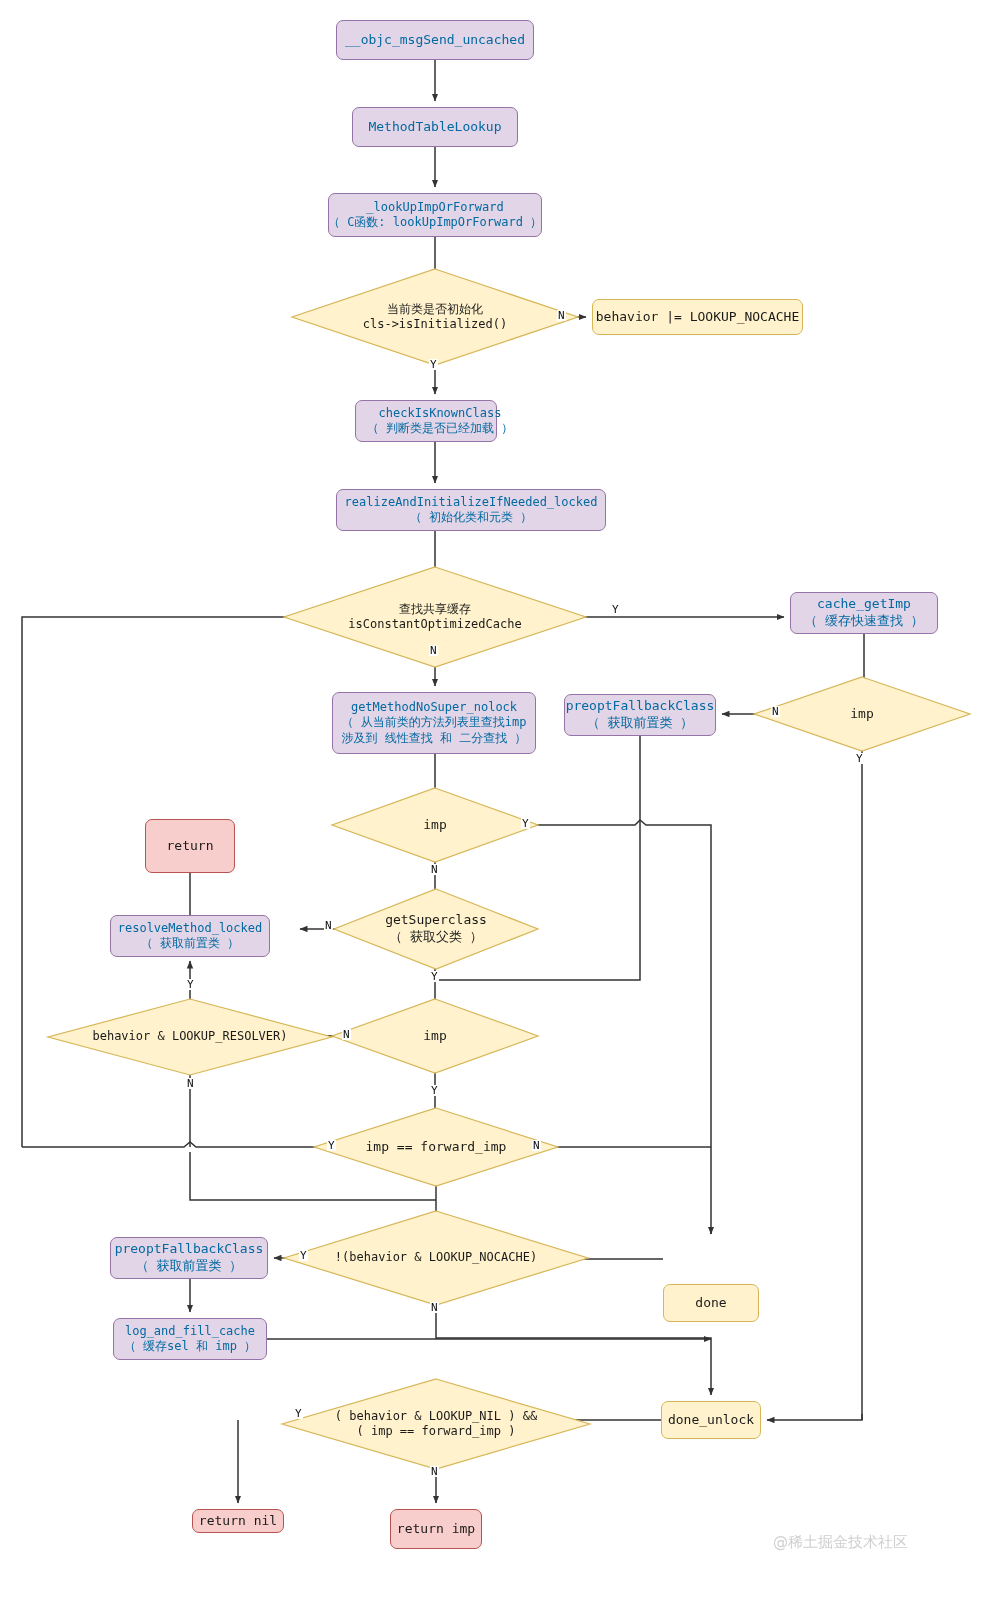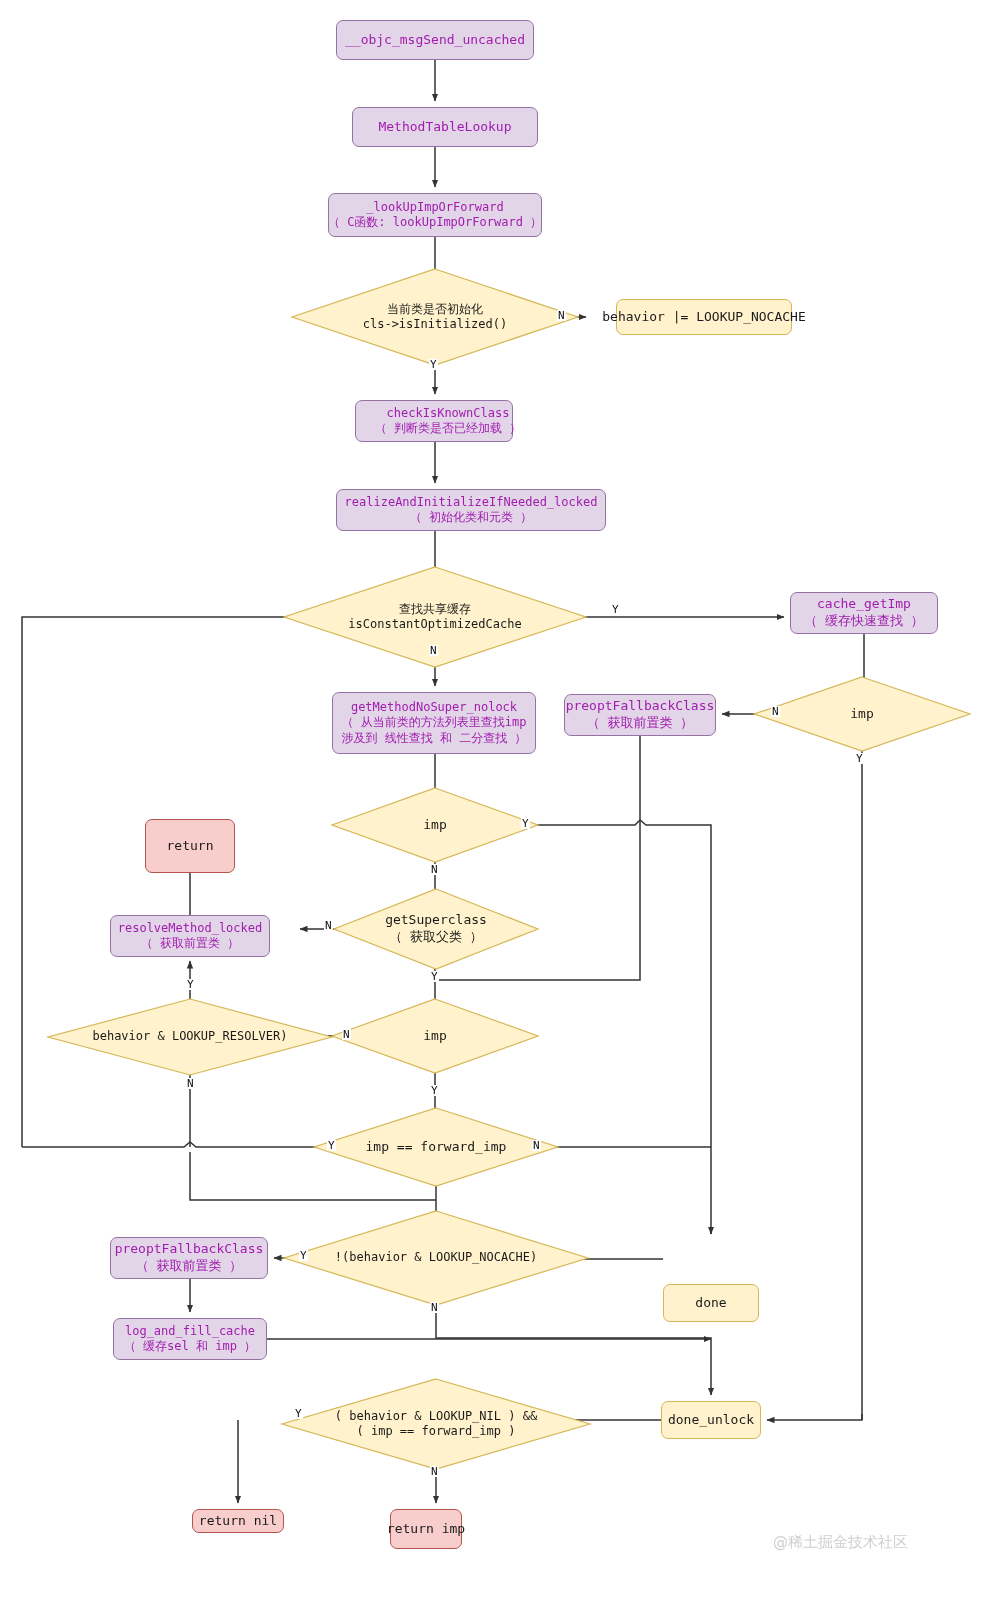--- a/index.html
+++ b/index.html
@@ -1,21 +1,21 @@
 <!DOCTYPE html>
 <html><head>
 <meta charset="utf-8">
 <style>
   html,body{margin:0;padding:0;background:#ffffff;}
   body{width:984px;height:1611px;font-family:"DejaVu Sans Mono","Liberation Mono",monospace;}
   #canvas{position:relative;width:984px;height:1611px;overflow:hidden;background:#fff;}
   svg#wires{position:absolute;left:0;top:0;width:984px;height:1611px;}
   .node{position:absolute;box-sizing:border-box;display:flex;align-items:center;justify-content:center;
         text-align:center;white-space:pre;line-height:1.28;letter-spacing:0px;}
-  .proc{border-radius:7px;border:1px solid #9673a6;background:#e1d5e7;color:#a21caf;}
+  .proc{border-radius:7px;border:1px solid #9673a6;background:#e1d5e7;color:#0369a1;}
   .term{border-radius:7px;border:1px solid #d6b656;background:#fff2cc;color:#1a1a1a;}
   .stop{border-radius:7px;border:1px solid #b85450;background:#f8cecc;color:#1a1a1a;}
   .dialabel{position:absolute;display:flex;align-items:center;justify-content:center;
             text-align:center;white-space:pre;line-height:1.28;color:#1a1a1a;pointer-events:none;}
   .edgelabel{position:absolute;font-size:11px;color:#111;background:#fff;padding:0 1px;line-height:1;}
   .wm{position:absolute;color:#cfcfcf;font-family:"DejaVu Sans","Liberation Sans",sans-serif;font-size:15px;white-space:nowrap;}
   .f13{font-size:13px;}
   .f12{font-size:12px;}
 </style>
 </head>
@@ -93,27 +93,27 @@
       <polygon points="435,999 538,1036 435,1073 332,1036" fill="#fff2cc" stroke="#d6b656" stroke-width="1.2"></polygon>
       <polygon points="436,1108 558,1147 436,1186 314,1147" fill="#fff2cc" stroke="#d6b656" stroke-width="1.2"></polygon>
       <polygon points="436,1211 588,1258 436,1305 284,1258" fill="#fff2cc" stroke="#d6b656" stroke-width="1.2"></polygon>
       <polygon points="436,1379 590,1424 436,1469 282,1424" fill="#fff2cc" stroke="#d6b656" stroke-width="1.2"></polygon>
     </svg>
 
   <div></div>
 
   <div id="nodes-layer">
       <div class="node proc f13" style="left: 336px; top: 20px; width: 198px; height: 40px;"><span>__objc_msgSend_uncached</span></div>
-      <div class="node proc f13" style="left: 352px; top: 107px; width: 186px; height: 40px;"><span>MethodTableLookup</span></div>
+      <div class="node proc f13" style="left: 352px; top: 107px; width: 166px; height: 40px;"><span>MethodTableLookup</span></div>
       <div class="node proc f12" style="left: 328px; top: 193px; width: 214px; height: 44px;"><span>_lookUpImpOrForward
 （ C函数: lookUpImpOrForward ）</span></div>
       <div class="dialabel f12" style="left: 292px; top: 269px; width: 286px; height: 96px;">当前类是否初始化
 cls-&gt;isInitialized()</div>
-      <div class="node term f13" style="left: 616px; top: 299px; width: 176px; height: 36px; text-align: center;"><span>behavior |= LOOKUP_NOCACHE</span></div>
-      <div class="node proc f12" style="left: 355px; top: 400px; width: 158px; height: 42px; padding-left: 28px;"><span>checkIsKnownClass
+      <div class="node term f13" style="left: 592px; top: 299px; width: 211px; height: 36px; text-align: center;"><span>behavior |= LOOKUP_NOCACHE</span></div>
+      <div class="node proc f12" style="left: 355px; top: 400px; width: 142px; height: 42px; padding-left: 28px;"><span>checkIsKnownClass
 （ 判断类是否已经加载 ）</span></div>
       <div class="node proc f12" style="left: 300px; top: 489px; width: 270px; height: 42px; margin-left: 36px;"><span>realizeAndInitializeIfNeeded_locked
 （ 初始化类和元类 ）</span></div>
       <div class="dialabel f12" style="left: 284px; top: 567px; width: 302px; height: 100px;">查找共享缓存
 isConstantOptimizedCache</div>
       <div class="node proc f13" style="left: 790px; top: 592px; width: 148px; height: 42px;"><span>cache_getImp
 （ 缓存快速查找 ）</span></div>
       <div class="dialabel f13" style="left: 754px; top: 677px; width: 216px; height: 74px;">imp</div>
       <div class="node proc f13" style="left: 564px; top: 694px; width: 152px; height: 42px;"><span>preoptFallbackClass
 （ 获取前置类 ）</span></div>
@@ -132,21 +132,21 @@
       <div class="dialabel f12" style="left: 284px; top: 1211px; width: 304px; height: 94px;">!(behavior &amp; LOOKUP_NOCACHE)</div>
       <div class="node term f13" style="left: 663px; top: 1240px; width: 96px; height: 38px; margin-top: 44px;"><span>done</span></div>
       <div class="node proc f13" style="left: 110px; top: 1237px; width: 158px; height: 42px;"><span>preoptFallbackClass
 （ 获取前置类 ）</span></div>
       <div class="node proc f12" style="left: 113px; top: 1318px; width: 154px; height: 42px;"><span>log_and_fill_cache
 （ 缓存sel 和 imp ）</span></div>
       <div class="dialabel f12" style="left: 282px; top: 1379px; width: 308px; height: 90px;">( behavior &amp; LOOKUP_NIL ) &amp;&amp;
 ( imp == forward_imp )</div>
       <div class="node term f13" style="left: 661px; top: 1401px; width: 100px; height: 38px;"><span>done_unlock</span></div>
       <div class="node stop f13" style="left: 192px; top: 1509px; width: 92px; height: 24px;"><span>return nil</span></div>
-      <div class="node stop f13" style="left: 390px; top: 1509px; width: 72px; height: 40px;"><span>return imp</span></div>
+      <div class="node stop f13" style="left: 390px; top: 1509px; width: 92px; height: 40px;"><span>return imp</span></div>
     </div>
   <div id="labels-layer">
       <div class="edgelabel" style="left: 557px; top: 310px;">N</div>
       <div class="edgelabel" style="left: 429px; top: 359px;">Y</div>
       <div class="edgelabel" style="left: 611px; top: 604px;">Y</div>
       <div class="edgelabel" style="left: 429px; top: 645px;">N</div>
       <div class="edgelabel" style="left: 771px; top: 706px;">N</div>
       <div class="edgelabel" style="left: 855px; top: 753px;">Y</div>
       <div class="edgelabel" style="left: 521px; top: 818px;">Y</div>
       <div class="edgelabel" style="left: 430px; top: 864px;">N</div>

